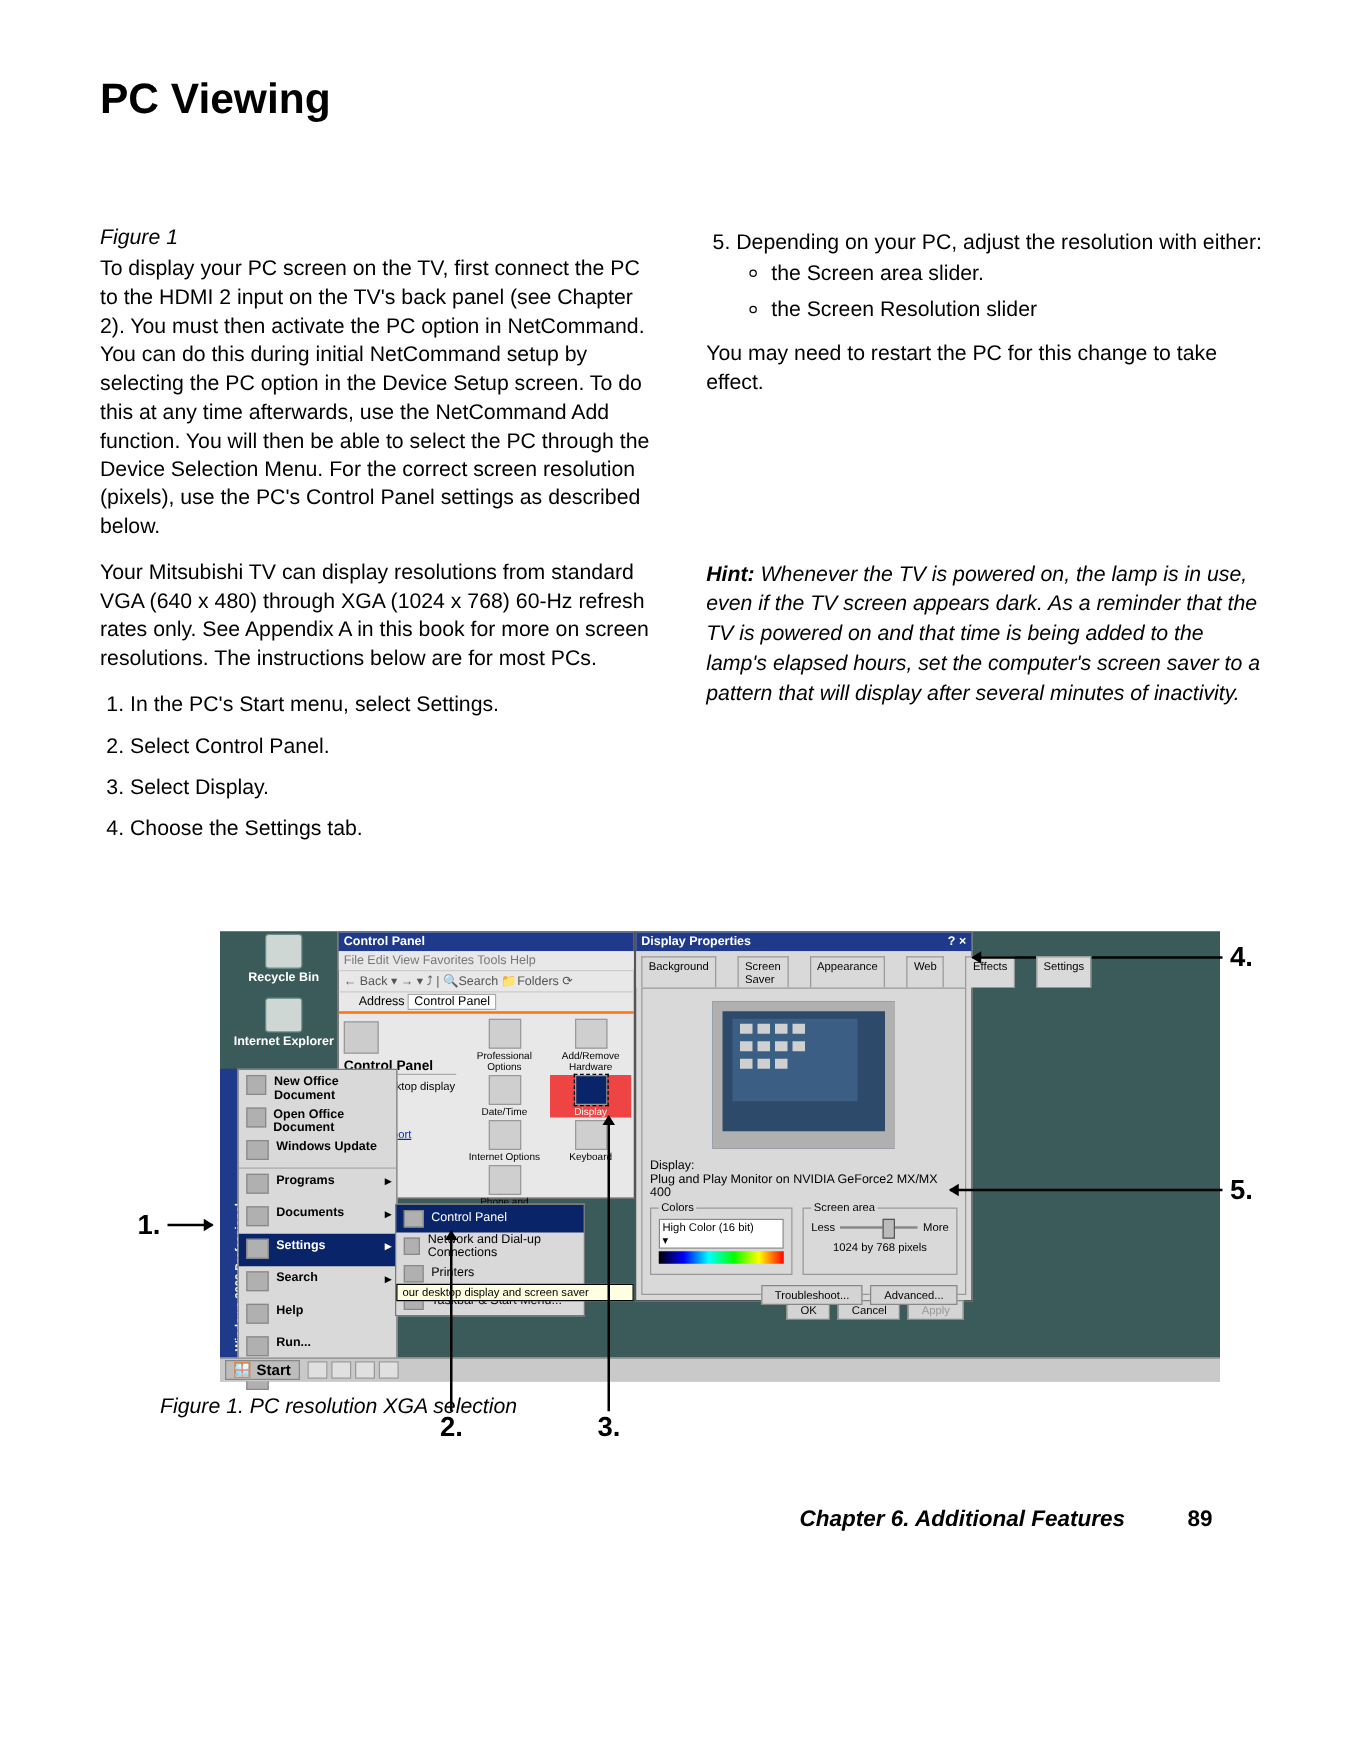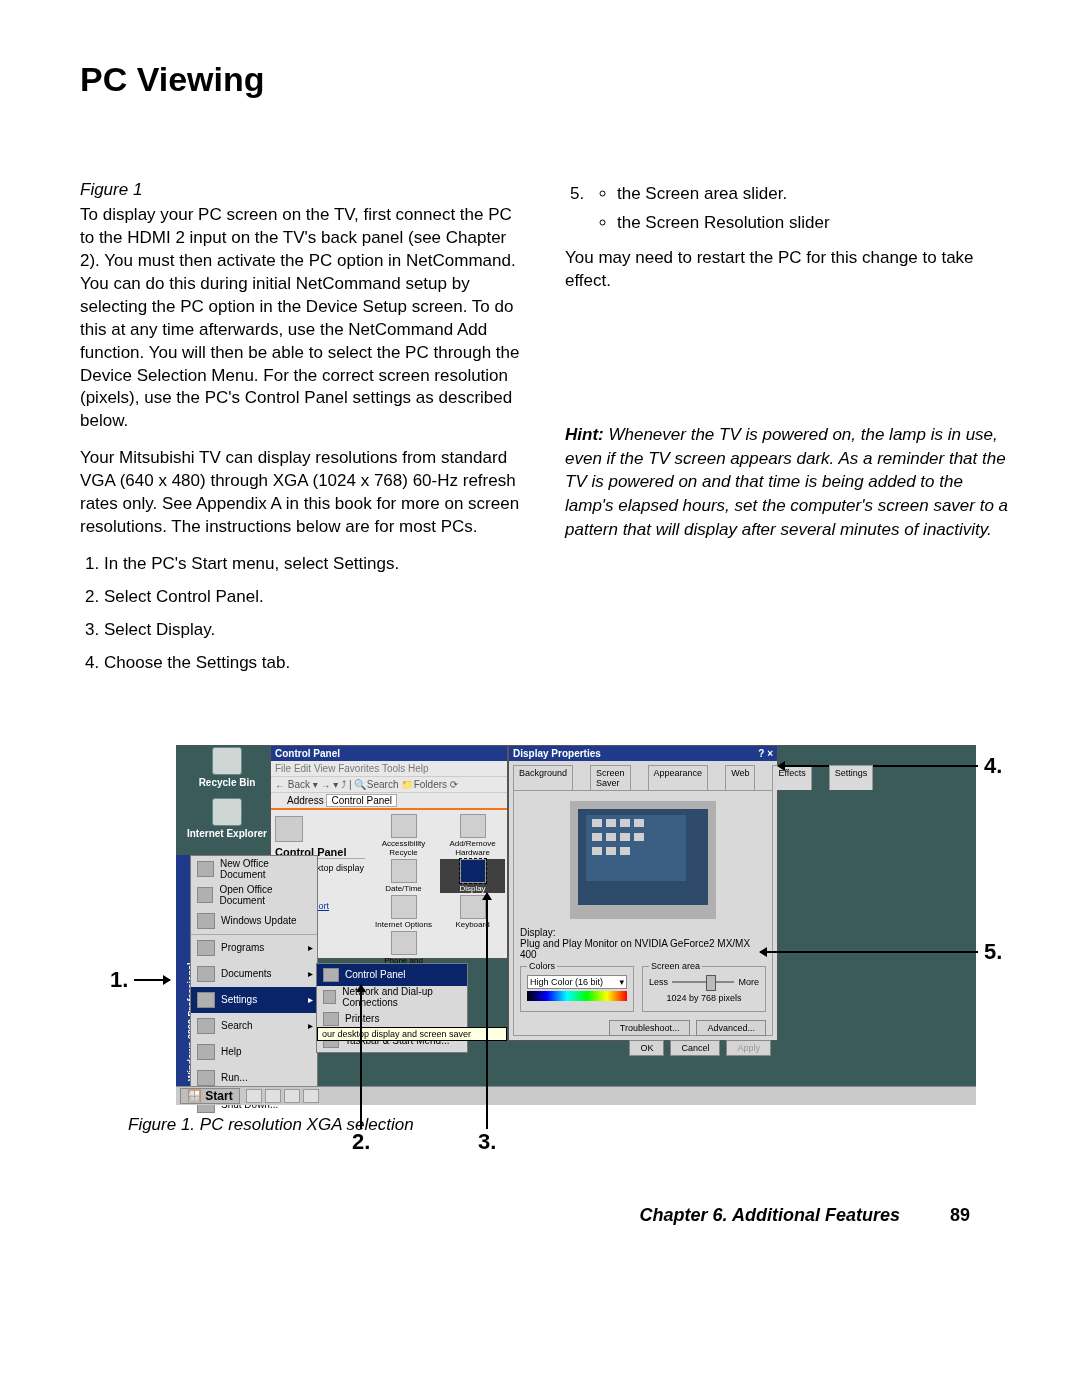--- a/index.html
+++ b/index.html
@@ -118,26 +118,27 @@
     left: 14px;
     top: 110px;
     width: 126px;
     height: 232px;
     background: #d9d9d9;
     border: 1px solid #7a7a7a;
     font-size: 10px;
   }
   .sm-item {
     display: flex;
-    align-items: center;
+    align-items: flex-start;
     gap: 6px;
     padding: 4px 6px;
     border-bottom: 0;
     position: relative;
     height: 18px;
+    font-weight: bold;
   }
   .sm-item .g {
     width: 16px; height: 14px;
     background: #b0b0b0;
     border: 1px solid #888;
   }
   .sm-sel {
     background: #0a246a;
     color: #fff;
   }
@@ -275,21 +276,21 @@
   .cp-icons .ci .glyph {
     width: 24px; height: 22px;
     margin: 0 auto 1px;
     background: #cfcfcf;
     border: 1px solid #999;
   }
   .cp-icons .sel .glyph {
     outline: 1px dashed #000;
     background: #0a246a;
   }
-  .cp-icons .sel { color:#fff; background:#404040; }
+  .cp-icons .sel { color:#fff; background:#ef4444; }
 
   
   .dp-win {
     position: absolute;
     left: 332px; top: 0;
     width: 268px;
     height: 294px;
     background: #d9d9d9;
     border: 1px solid #555;
     font-size: 10px;
@@ -447,20 +448,21 @@
       <ol class="steps">
         <li>In the PC's Start menu, select Settings.</li>
         <li>Select Control Panel.</li>
         <li>Select Display.</li>
         <li>Choose the Settings tab.</li>
       </ol>
     </div>
     <div class="col">
       <ol class="steps" start="5">
         <li>
+          <span>Depending on your PC, adjust the resolution with either:</span>
           <ul class="bullets">
             <li>the Screen area slider.</li>
             <li>the Screen Resolution slider</li>
           </ul>
         </li>
       </ol>
       <p>You may need to restart the PC for this change to take effect.</p>
       <p class="hint">
         <span class="lead">Hint:</span>
         <span>Whenever the TV is powered on, the lamp is in use, even if the TV screen appears dark.  As a reminder that the TV is powered on and that time is being added to the lamp's elapsed hours, set the computer's screen saver to a pattern that will display after several minutes of inactivity.</span>
@@ -502,21 +504,21 @@
           <div class="cp-left">
             <div style="width:26px;height:24px;background:#ccc;border:1px solid #999;margin-bottom:4px;"></div>
             <div class="big-title">Control Panel</div>
             <div>s your desktop display and ver</div>
             <div class="link">Update</div>
             <div class="link">2000 Support</div>
           </div>
           <div class="cp-icons">
             <div class="ci">
                 <div class="glyph"></div>
-                <div>Accessibility Recycle</div>
+                <div>Professional Options</div>
               </div>
             <div class="ci">
                 <div class="glyph"></div>
                 <div>Add/Remove Hardware</div>
               </div>
             <div class="ci">
                 <div class="glyph"></div>
                 <div>Date/Time</div>
               </div>
             <div class="ci sel">
@@ -575,21 +577,21 @@
             </div>
           </div>
           <div class="dp-label">
             <span>Display:</span><br>
             <span>Plug and Play Monitor on NVIDIA GeForce2 MX/MX 400</span>
           </div>
           <div class="dp-row">
             <div class="fieldset" style="flex:0 0 100px;">
               <span class="leg">Colors</span>
               <div style="margin-top:-6px;">
-                <div style="border:1px solid #888;background:#fff;padding:1px 2px;display:flex;justify-content:space-between;">
+                <div style="border:1px solid #888;background:#fff;padding:1px 2px;display:flex;justify-content:space-between;flex-direction:column;">
                   <span>High Color (16 bit)</span>
                     <span>▾</span>
                 </div>
                 <div style="height:10px;background:linear-gradient(90deg,#000,#00f,#0ff,#0f0,#ff0,#f00);margin-top:2px;"></div>
               </div>
             </div>
             <div class="fieldset">
               <span class="leg">Screen area</span>
               <div class="slider-wrap" style="margin-top:-4px;">
                 <span>Less</span>

